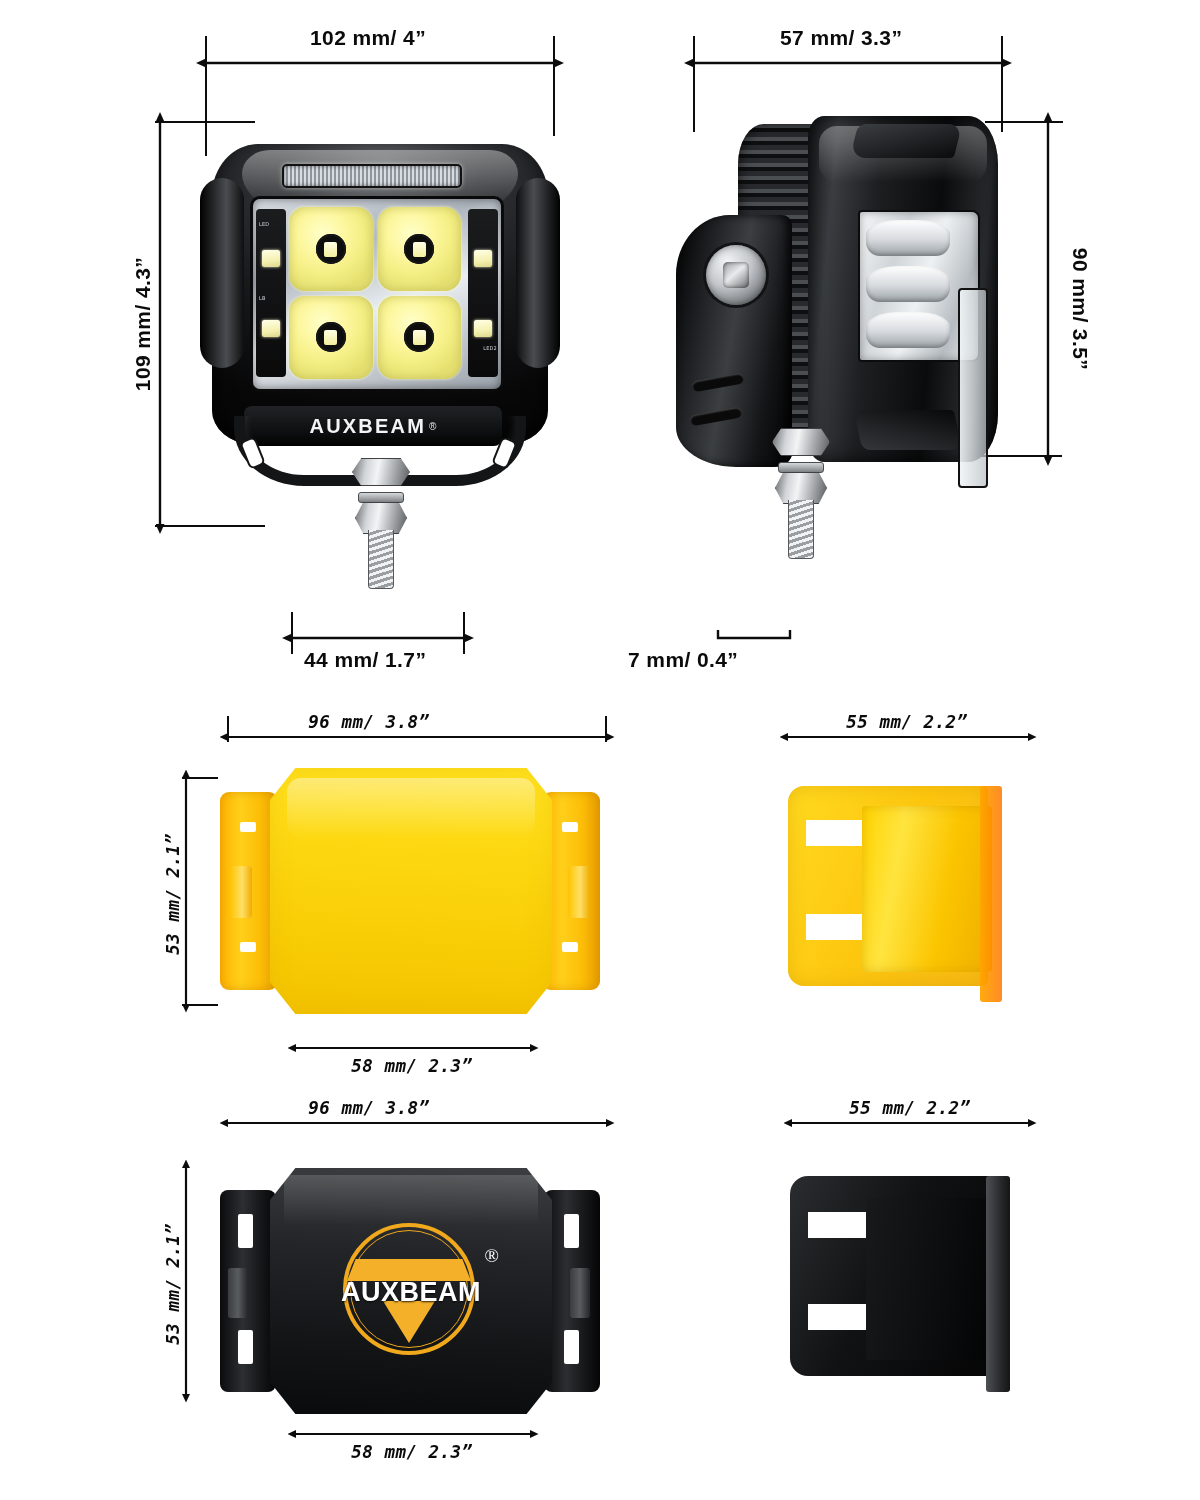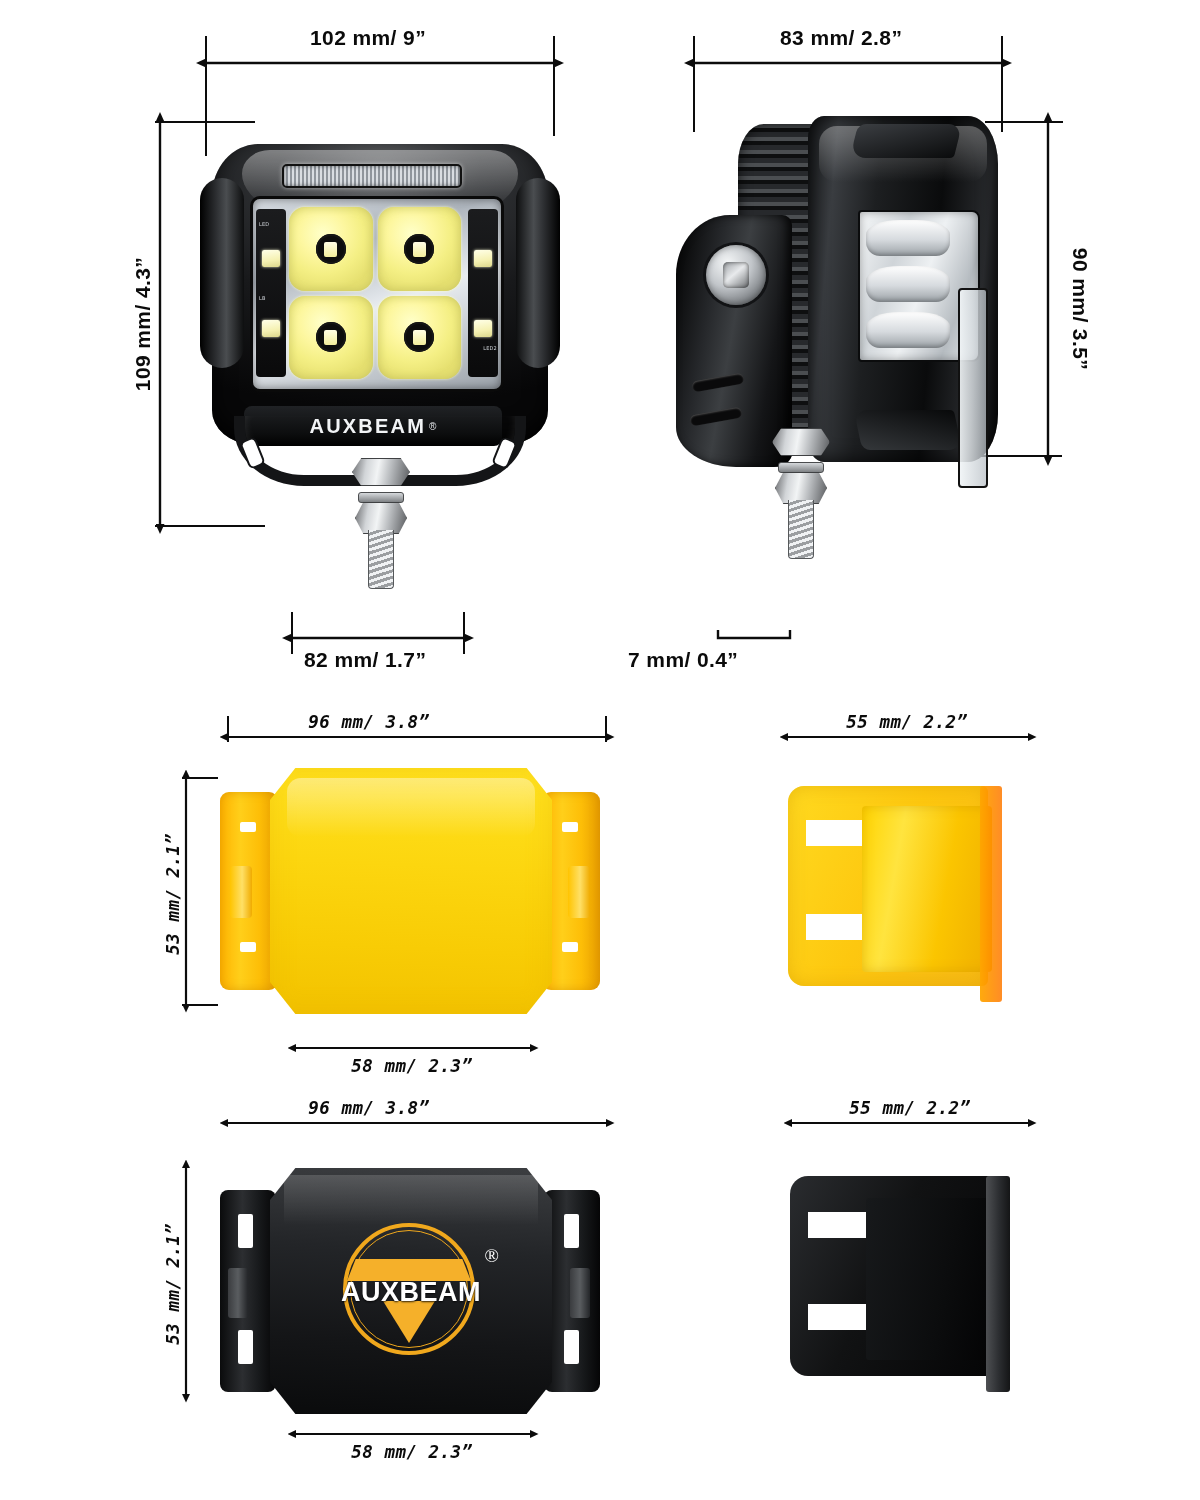--- a/index.html
+++ b/index.html
@@ -743,29 +743,29 @@
 
   <div class="art cov-b-side">
     <div class="cbs-plate">
       <div class="cbs-arm" style="top:36px;"></div>
       <div class="cbs-arm" style="top:128px;"></div>
       <div class="cbs-inner"></div>
       <div class="cbs-rail"></div>
     </div>
   </div>
 
-  <div class="dim-label dim-sans" style="left:310px; top:26px;">102 mm/ 9”</div>
+  <div class="dim-label dim-sans" style="left:310px; top:26px;">102 mm/ 4”</div>
 
   <div class="dim-label dim-sans rot-ccw" style="left:50px; top:312px; width:186px; text-align:center;">109 mm/ 4.3”</div>
 
-  <div class="dim-label dim-sans" style="left:780px; top:26px;">83 mm/ 2.8”</div>
+  <div class="dim-label dim-sans" style="left:780px; top:26px;">57 mm/ 3.3”</div>
 
   <div class="dim-label dim-sans rot-cw" style="left:992px; top:297px; width:176px; text-align:center;">90 mm/ 3.5”</div>
 
-  <div class="dim-label dim-sans" style="left:304px; top:648px;">82 mm/ 1.7”</div>
+  <div class="dim-label dim-sans" style="left:304px; top:648px;">44 mm/ 1.7”</div>
 
   <div class="dim-label dim-sans" style="left:628px; top:648px;">7 mm/ 0.4”</div>
 
   <div class="dim-label dim-mono" style="left:369px; top:712px; transform:translateX(-50%);">96  mm/ 3.8”</div>
 
   <div class="dim-label dim-mono rot-ccw" style="left:94px; top:884px; width:158px; text-align:center;">53  mm/ 2.1”</div>
 
   <div class="dim-label dim-mono" style="left:412px; top:1056px; transform:translateX(-50%);">58  mm/ 2.3”</div>
 
   <div class="dim-label dim-mono" style="left:907px; top:712px; transform:translateX(-50%);">55  mm/ 2.2”</div>

